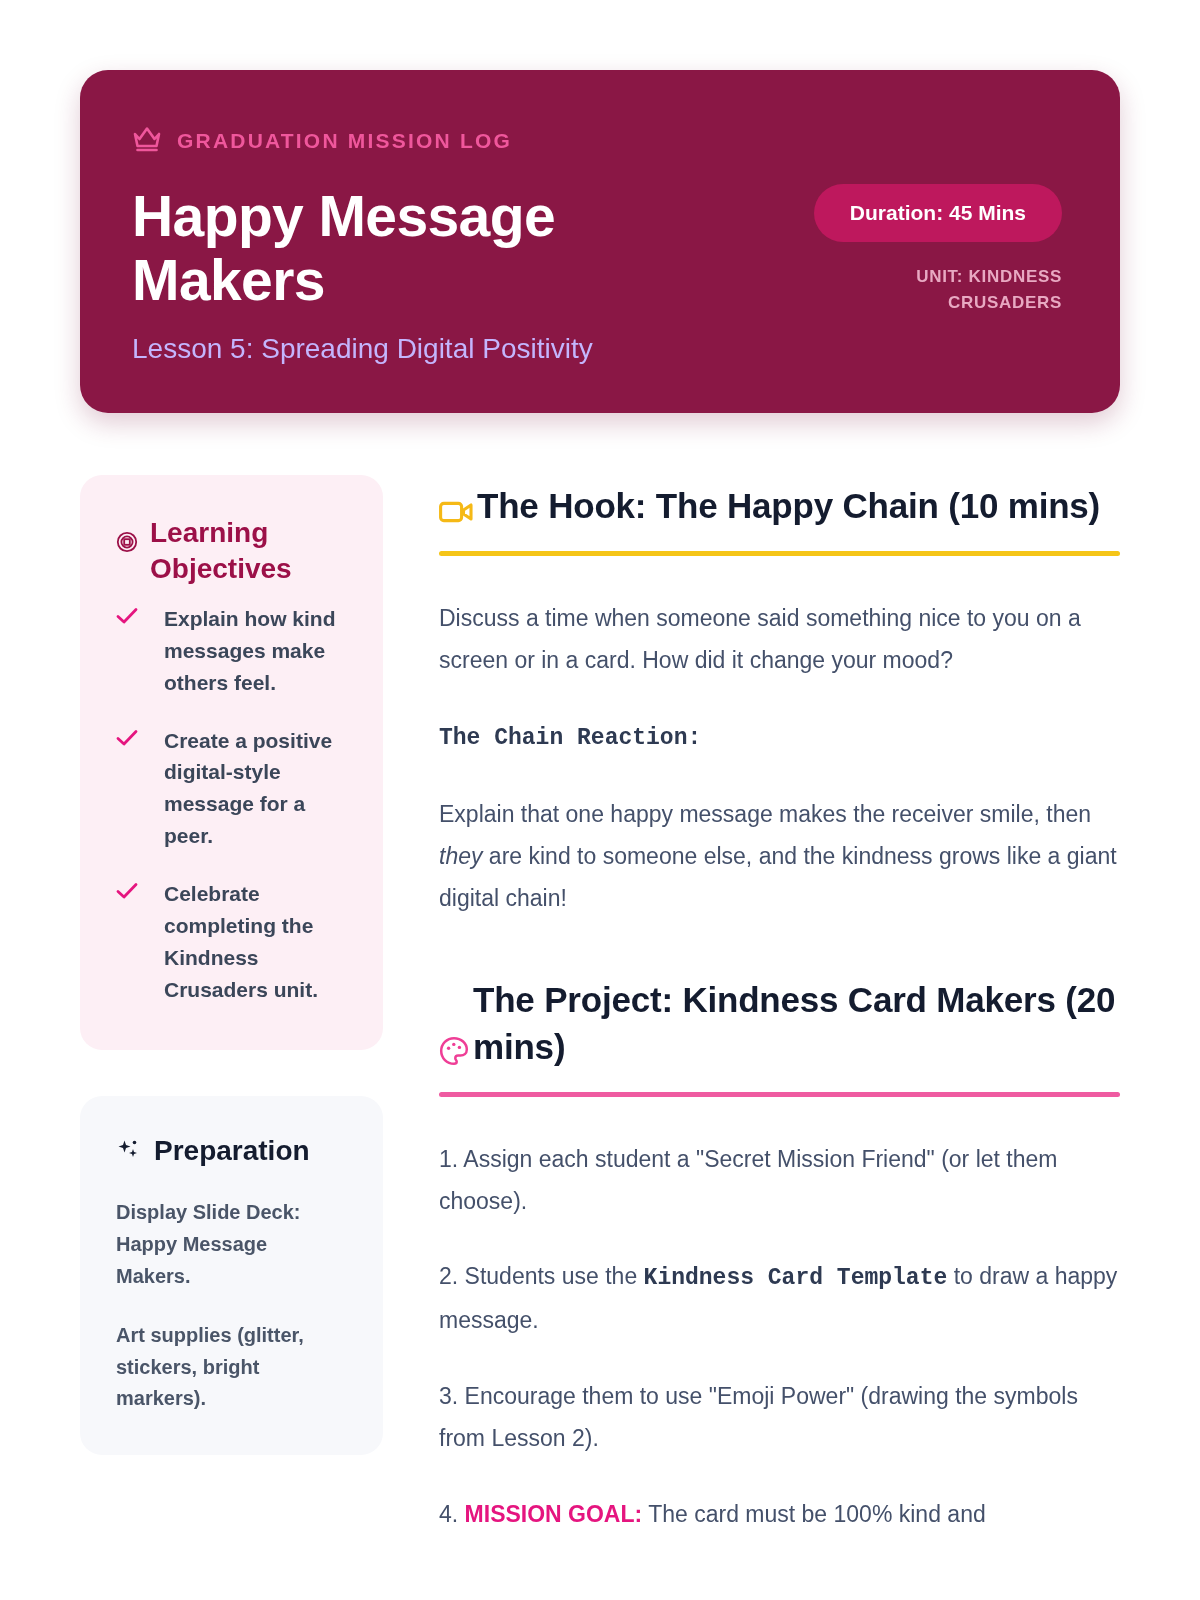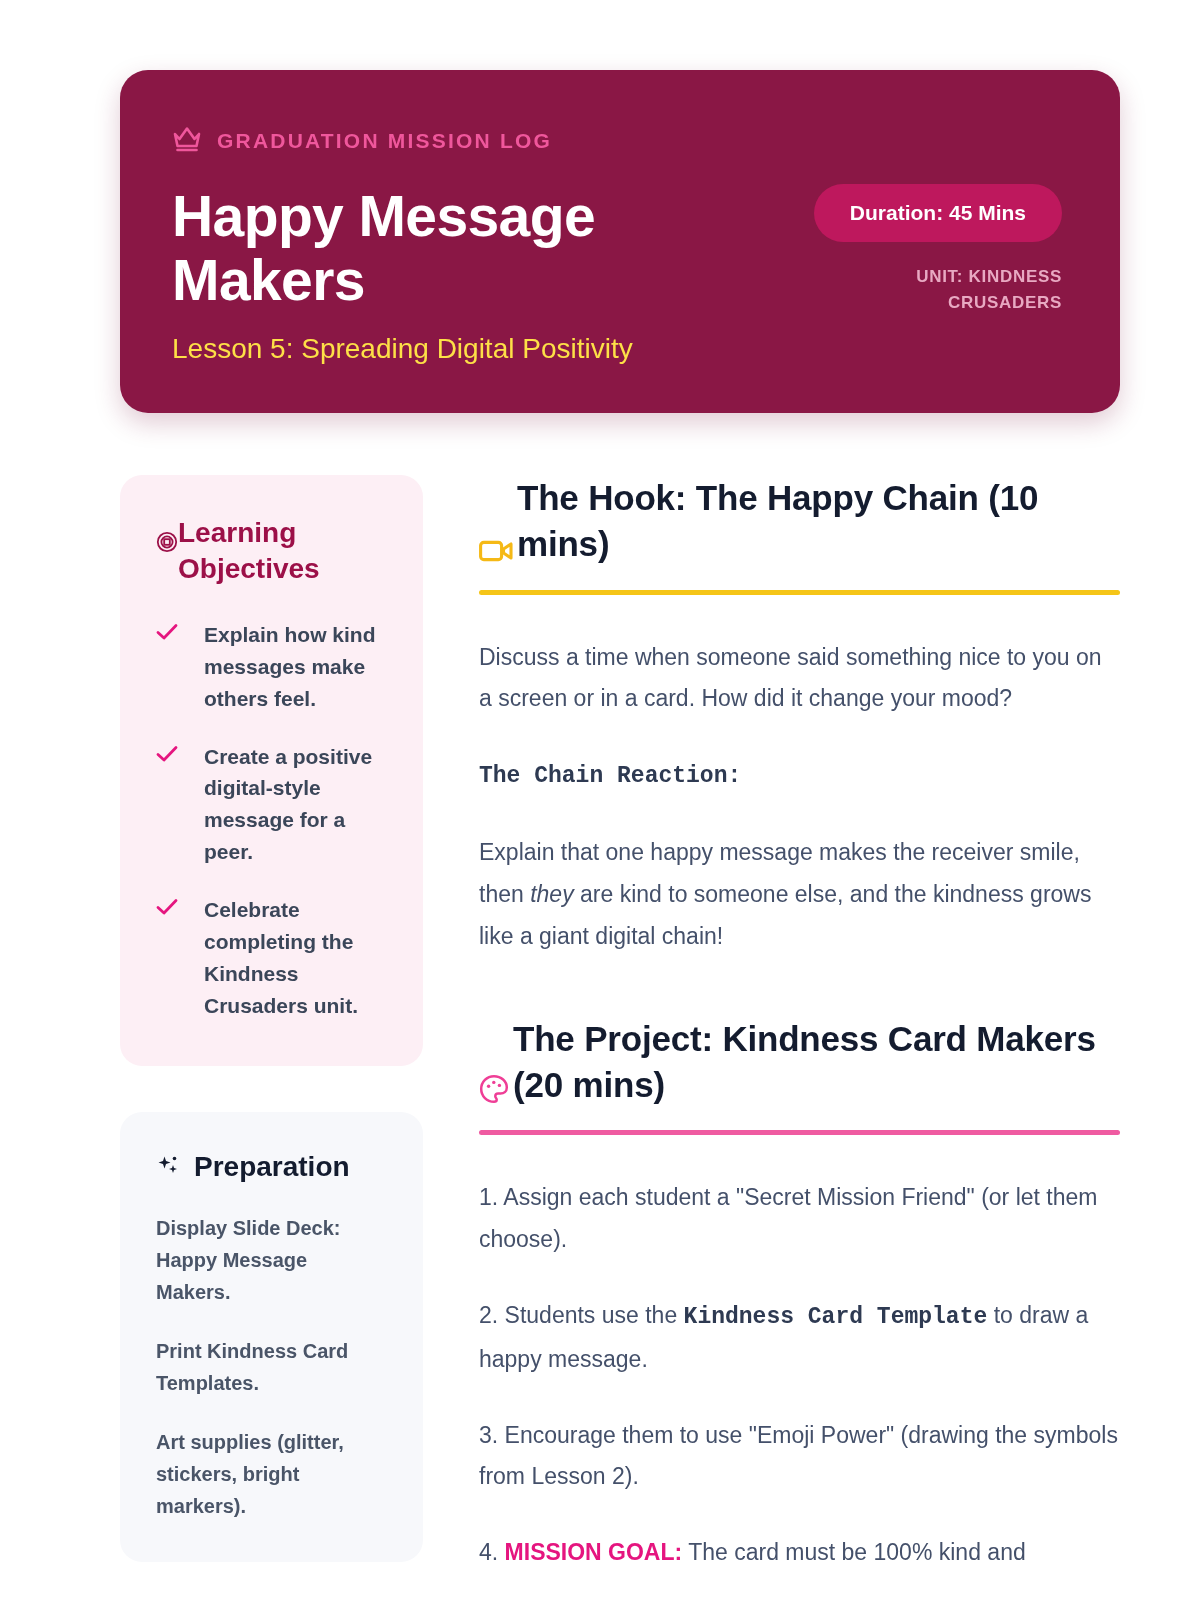--- a/index.html
+++ b/index.html
@@ -10,21 +10,21 @@
     background: #ffffff;
     font-family: "Liberation Sans", sans-serif;
     overflow: hidden;
   }
 
   .page {
     width: 1200px;
     height: 1600px;
     position: relative;
     background: #ffffff;
-    padding: 70px 80px 0 120px;
+    padding: 70px 80px 0 80px;
   }
 
   
   .hero {
     background: #8A1745;
     border-radius: 28px;
     padding: 54px 58px 46px 52px;
     position: relative;
     display: flex;
     justify-content: space-between;
@@ -53,21 +53,21 @@
   .hero-title {
     color: #ffffff;
     font-size: 57px;
     font-weight: bold;
     line-height: 1.13;
     letter-spacing: -0.6px;
     margin-bottom: 18px;
   }
 
   .hero-sub {
-    color: #fde047;
+    color: #c4b5fd;
     font-size: 28px;
     font-weight: normal;
     line-height: 1.3;
   }
 
   .hero-right {
     display: flex;
     flex-direction: column;
     align-items: flex-end;
     padding-top: 60px;
@@ -110,21 +110,22 @@
   
   .card-objectives {
     background: #FDEFF5;
     border-radius: 22px;
     padding: 40px 36px 44px 36px;
   }
 
   .obj-head {
     display: flex;
     align-items: flex-start;
-    margin-bottom: 32px;
+    gap: 12px;
+    margin-bottom: 16px;
     justify-content: flex-end;
   }
   .obj-head-text {
     color: #9C1048;
     font-size: 28px;
     font-weight: bold;
     line-height: 1.28;
   }
   .target-icon { margin-top: 16px; flex: 0 0 auto; }
 
@@ -287,21 +288,20 @@
             <svg width="24" height="24" viewBox="0 0 24 24" fill="none">
               <path d="M8.5 3.5 L10 8 L14.5 9.5 L10 11 L8.5 15.5 L7 11 L2.5 9.5 L7 8 Z" fill="#141C2F"></path>
               <path d="M17 12 L18 15 L21 16 L18 17 L17 20 L16 17 L13 16 L16 15 Z" fill="#141C2F"></path>
               <circle cx="18.5" cy="5.5" r="1.8" fill="#141C2F"></circle>
             </svg>
           </span>
           <span class="prep-head-text">Preparation</span>
         </div>
 
         <p class="prep-item">Display Slide Deck: Happy Message Makers.</p>
-        <p class="prep-item">Print Kindness Card Templates.</p>
         <p class="prep-item">Art supplies (glitter, stickers, bright markers).</p>
       </section>
     </aside>
 
     <main class="main">
 
       <section class="section">
         <div class="section-head">
           <span class="section-icon">
             <svg width="34" height="26" viewBox="0 0 34 26" fill="none">

